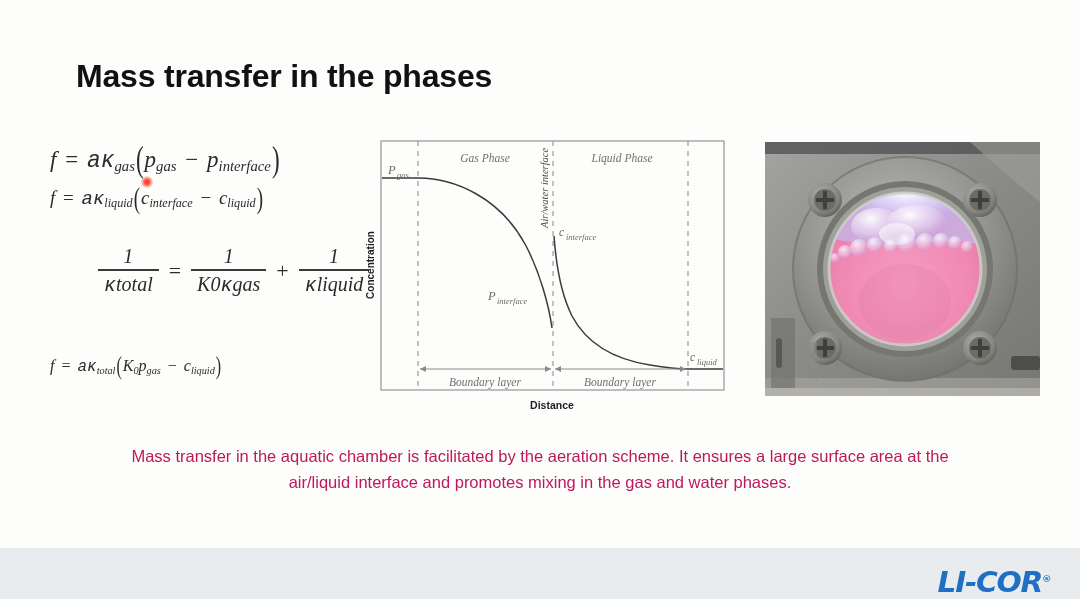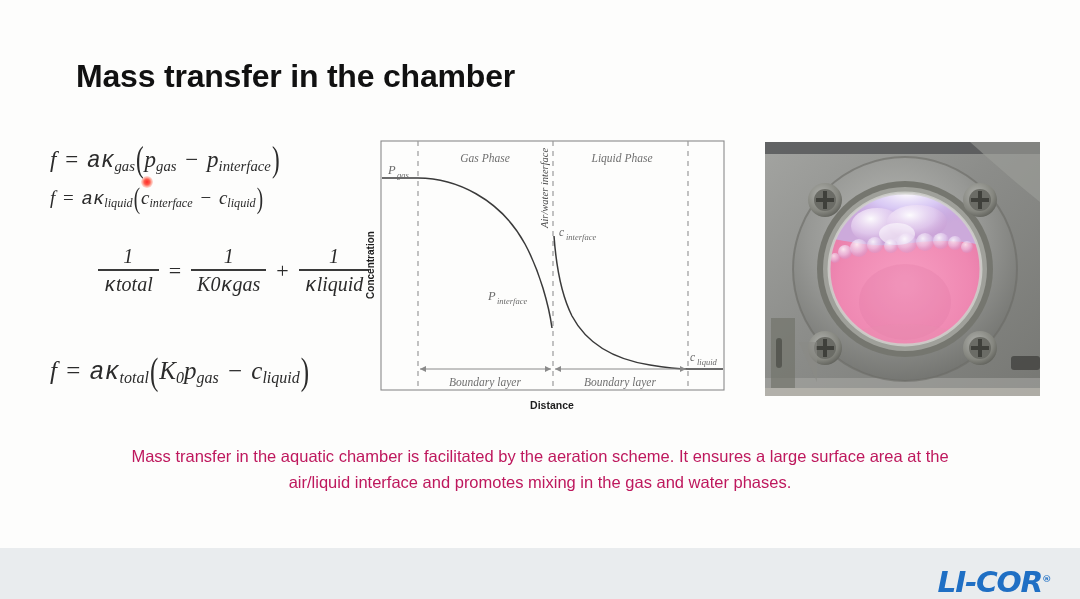--- a/index.html
+++ b/index.html
@@ -21,21 +21,21 @@
   
   .eqblock{position:absolute;left:48px;top:140px;width:320px;color:#2b2b2b;}
   .eq{
     font-family:"Liberation Serif", serif;
     font-style:italic;
     white-space:nowrap;
     line-height:1;
   }
   .eq1{position:absolute;left:2px;top:8px;font-size:23px;}
   .eq2{position:absolute;left:2px;top:48px;font-size:19px;}
-  .eq4{position:absolute;left:2px;top:218px;font-size:25px;}
+  .eq4{position:absolute;left:2px;top:218px;font-size:16px;}
   .eq .sub{font-size:0.64em;vertical-align:-0.28em;font-style:italic;}
   .eq .op{font-style:normal;padding:0 3px;}
   .paren{
     display:inline-block;font-style:normal;
     transform:scaleY(1.55);transform-origin:center;
     padding:0 1px;
   }
   .kap{font-family:Liberation Mono, monospace;font-style:italic;}
 
   
@@ -82,21 +82,21 @@
     font-family:"DejaVu Sans", sans-serif;
     transform:scaleX(1.06);transform-origin:right center;
   }
   .logo .reg{font-size:9px;vertical-align:super;font-style:normal;letter-spacing:0;}
 </style>
 </head>
 <body>
 
 <div class="slide">
 
-  <div class="title">Mass transfer in the chamber</div>
+  <div class="title">Mass transfer in the phases</div>
 
   <div class="eqblock">
 
     <div class="eq eq1">
       <span>f</span>
       <span class="op">=</span>
       <span class="kap">aκ</span><span class="sub">gas</span><span class="paren">(</span><span>p</span><span class="sub">gas</span>
       <span class="op">−</span>
       <span>p</span><span class="sub">interface</span><span class="paren">)</span>
     </div>

